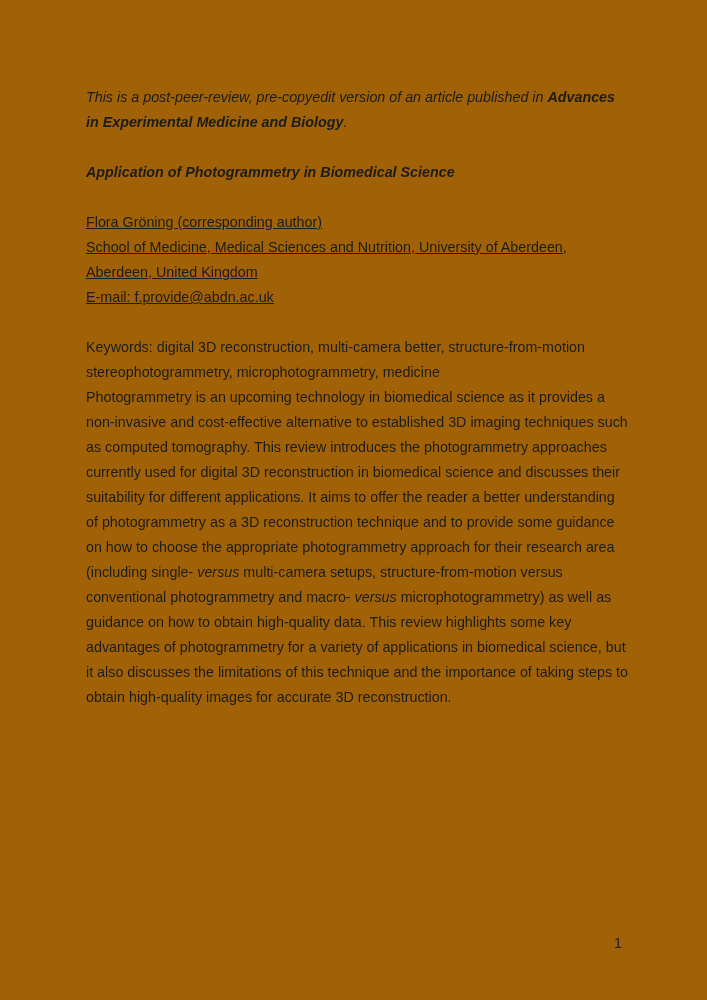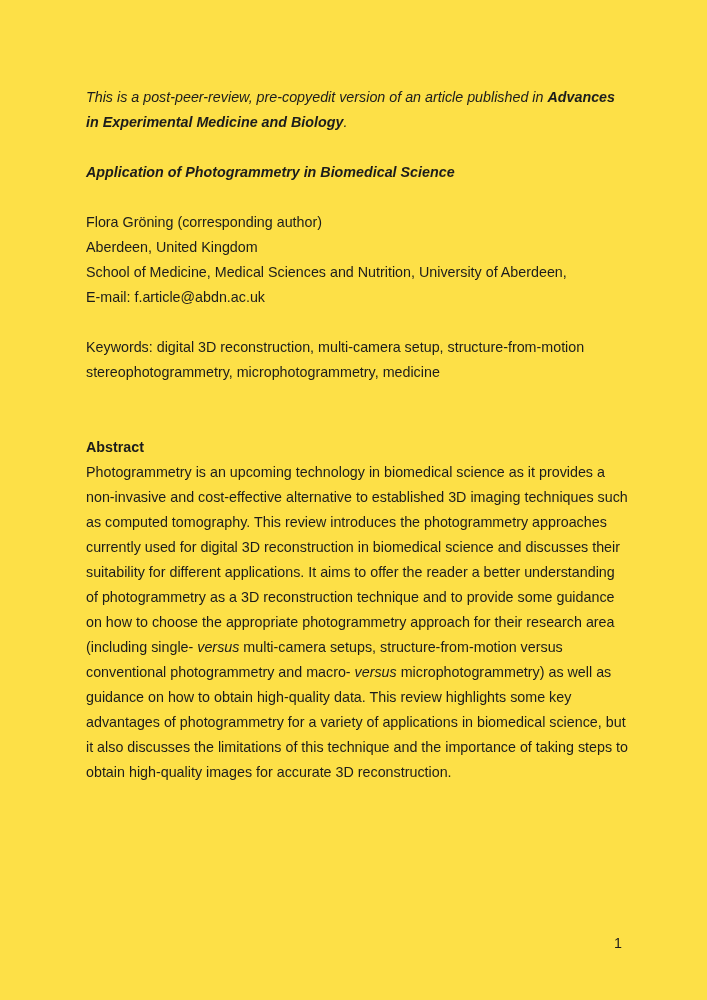--- a/index.html
+++ b/index.html
@@ -4,21 +4,21 @@
 <style>
   html, body {
     margin: 0;
     padding: 0;
     background: #ffffff;
   }
   .page {
     position: relative;
     width: 707px;
     height: 1000px;
-    background: #fde047;
+    background: #a16207;
     overflow: hidden;
     font-family: "Liberation Sans", sans-serif;
     color: #1c1c1c;
   }
   .content {
     position: absolute;
     left: 86px;
     top: 85px;
     width: 542px;
     font-size: 14.3px;
@@ -42,20 +42,21 @@
   .doc-title {
     margin-top: 25px !important;
     font-weight: bold;
     font-style: italic;
   }
   .authors {
     margin-top: 25px !important;
   }
   .correspondence {
     margin-top: 25px !important;
+    text-decoration: underline;
   }
   .keywords {
     margin-top: 25px !important;
   }
   .abstract-heading {
     margin-top: 50px !important;
     font-weight: bold;
   }
   .abstract-body {
     margin-top: 0 !important;
@@ -74,27 +75,26 @@
 <div class="page">
   <div class="content">
 
     <p class="note"><span class="i">This is a post-peer-review, pre-copyedit version of an article published in </span><span class="bi">Advances in Experimental Medicine and Biology</span><span class="i">.</span></p>
 
     <p class="doc-title">Application of Photogrammetry in Biomedical Science</p>
 
 
     <div class="correspondence">
       <p>Flora Gröning (corresponding author)</p>
+      <p>School of Medicine, Medical Sciences and Nutrition, University of Aberdeen,</p>
       <p>Aberdeen, United Kingdom</p>
-      <p>School of Medicine, Medical Sciences and Nutrition, University of Aberdeen,</p>
-      <p>E-mail: f.article@abdn.ac.uk</p>
+      <p>E-mail: f.provide@abdn.ac.uk</p>
     </div>
 
-    <p class="keywords">Keywords: digital 3D reconstruction, multi-camera setup, structure-from-motion stereophotogrammetry, microphotogrammetry, medicine</p>
+    <p class="keywords">Keywords: digital 3D reconstruction, multi-camera better, structure-from-motion stereophotogrammetry, microphotogrammetry, medicine</p>
 
-    <p class="abstract-heading">Abstract</p>
 
     <p class="abstract-body"><span>Photogrammetry is an upcoming technology in biomedical science as it provides a non-invasive and cost-effective alternative to established 3D imaging techniques such as computed tomography. This review introduces the photogrammetry approaches currently used for digital 3D reconstruction in biomedical science and discusses their suitability for different applications. It aims to offer the reader a better understanding of photogrammetry as a 3D reconstruction technique and to provide some guidance on how to choose the appropriate photogrammetry approach for their research area (including single- </span><span class="i">versus</span><span> multi-camera setups, structure-from-motion versus conventional photogrammetry and macro- </span><span class="i">versus</span><span> microphotogrammetry) as well as guidance on how to obtain high-quality data. This review highlights some key advantages of photogrammetry for a variety of applications in biomedical science, but it also discusses the limitations of this technique and the importance of taking steps to obtain high-quality images for accurate 3D reconstruction.</span></p>
 
   </div>
 
   <div class="page-number">1</div>
 </div>
 
 </body></html>

